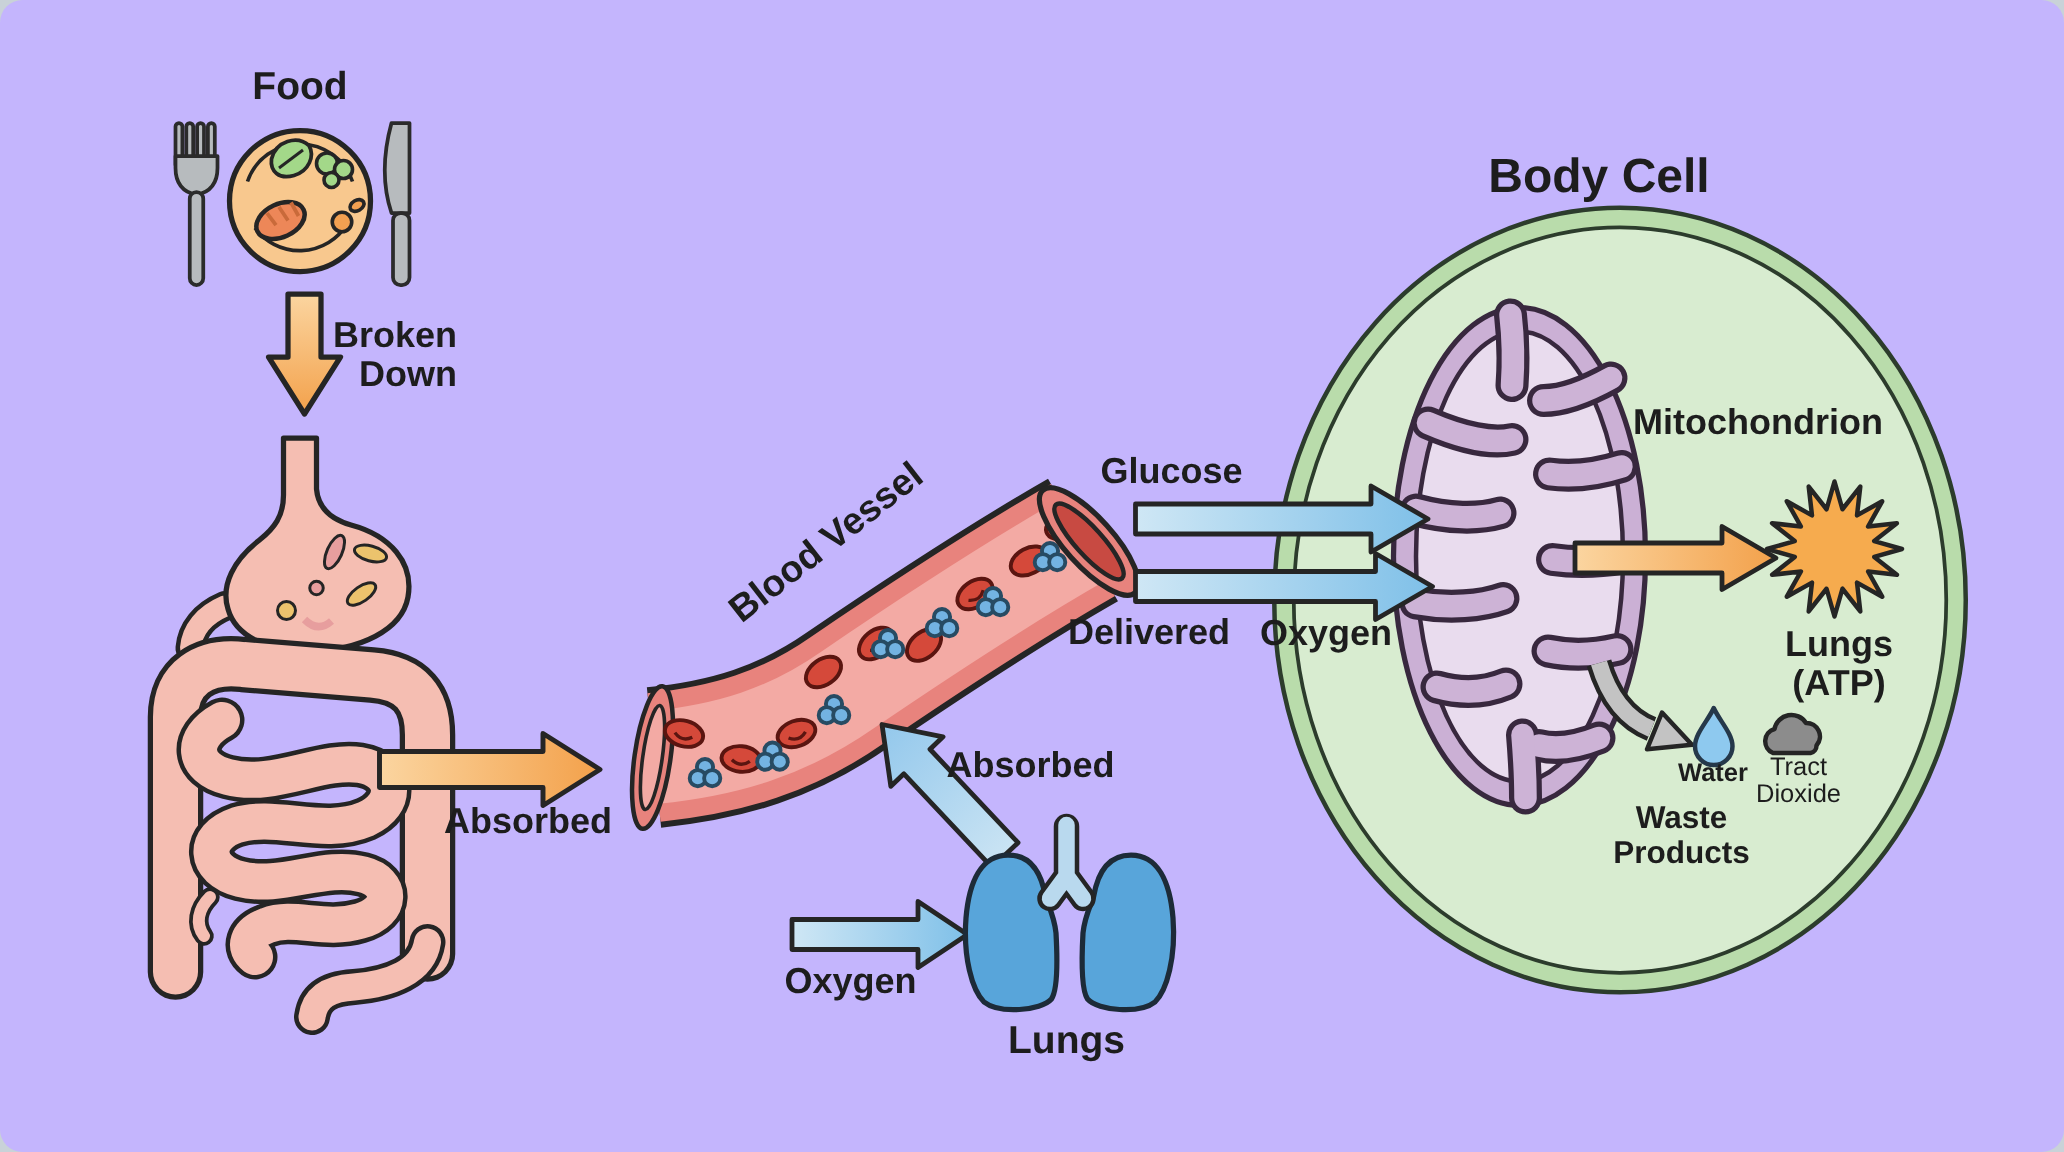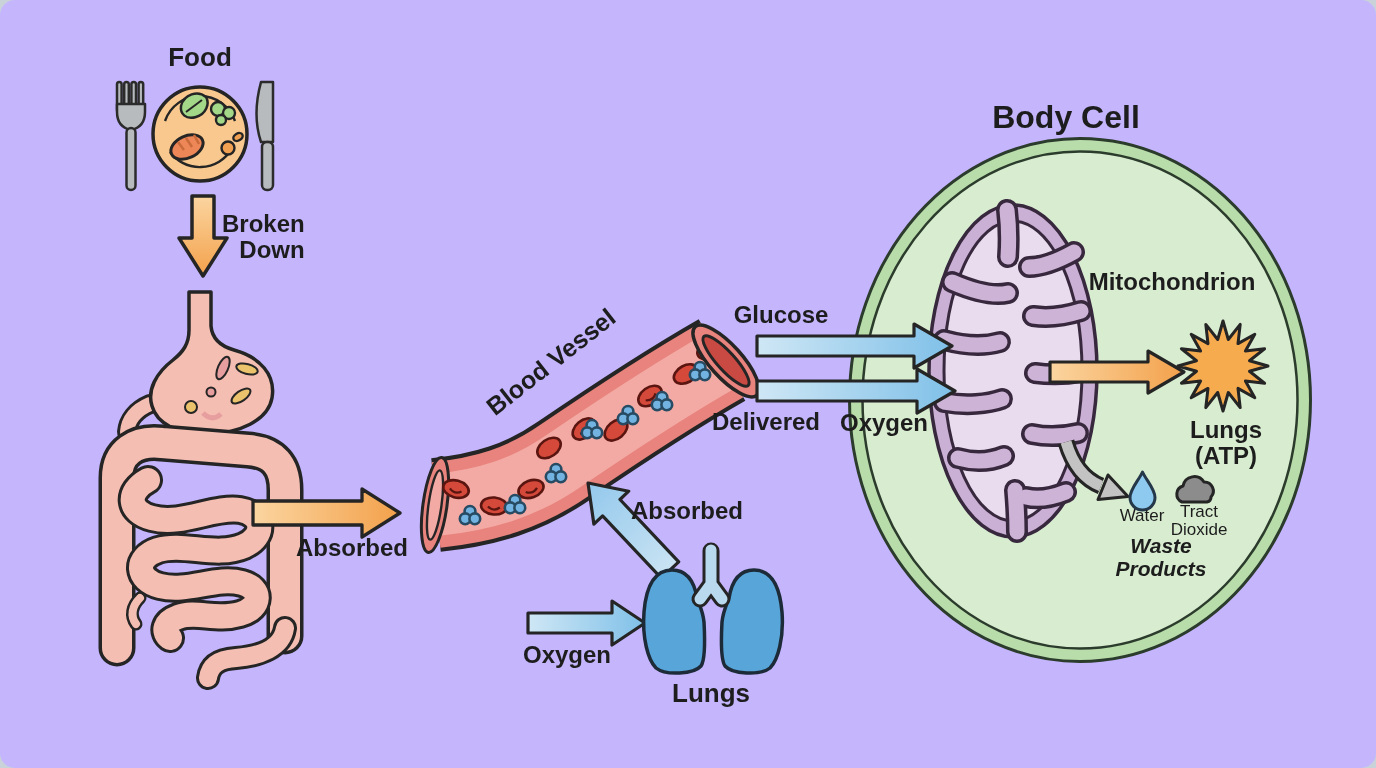--- a/index.html
+++ b/index.html
@@ -277,18 +277,18 @@
   <div class="lbl f24" style="left:781px;top:315px;">Glucose</div>
   <div class="lbl f24" style="left:766px;top:422px;">Delivered</div>
   <div class="lbl f24" style="left:884px;top:423px;">Oxygen</div>
   <div class="lbl f24" style="left:687px;top:511px;">Absorbed</div>
   <div class="lbl f24" style="left:567px;top:655px;">Oxygen</div>
   <div class="lbl f26" style="left:711px;top:693px;">Lungs</div>
   <div class="lbl f27" style="left:1066px;top:117px;">Body Cell</div>
   <div class="lbl f24" style="left:1172px;top:282px;">Mitochondrion</div>
   <div class="lbl f24" style="left:1226px;top:443px;">Lungs
 (ATP)</div>
-  <div class="lbl f17" style="left:1142px;top:516px;">Water</div>
+  <div class="lbl f17" style="left:1142px;top:516px;font-weight:bold;">Water</div>
   <div class="lbl f17" style="left:1199px;top:521px;">Tract
 Dioxide</div>
-  <div class="lbl f21" style="left:1161px;top:558px;font-style:italic;">Waste
+  <div class="lbl f21" style="left:1121px;top:558px;">Waste
 Products</div>
 </div>
 
 </body></html>

